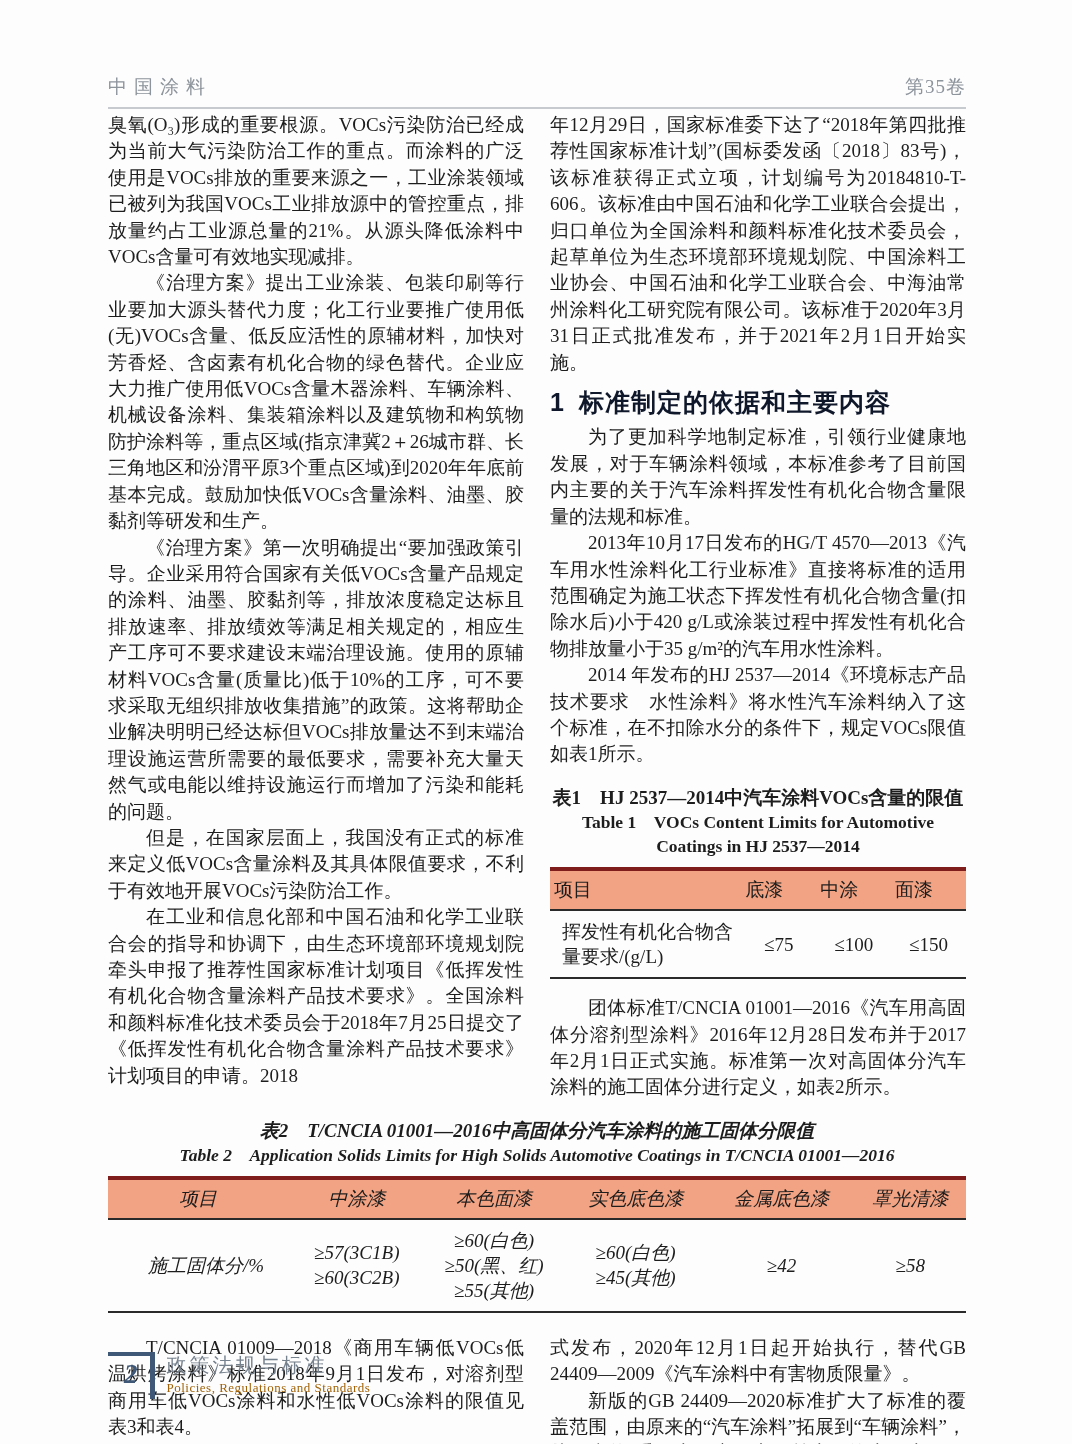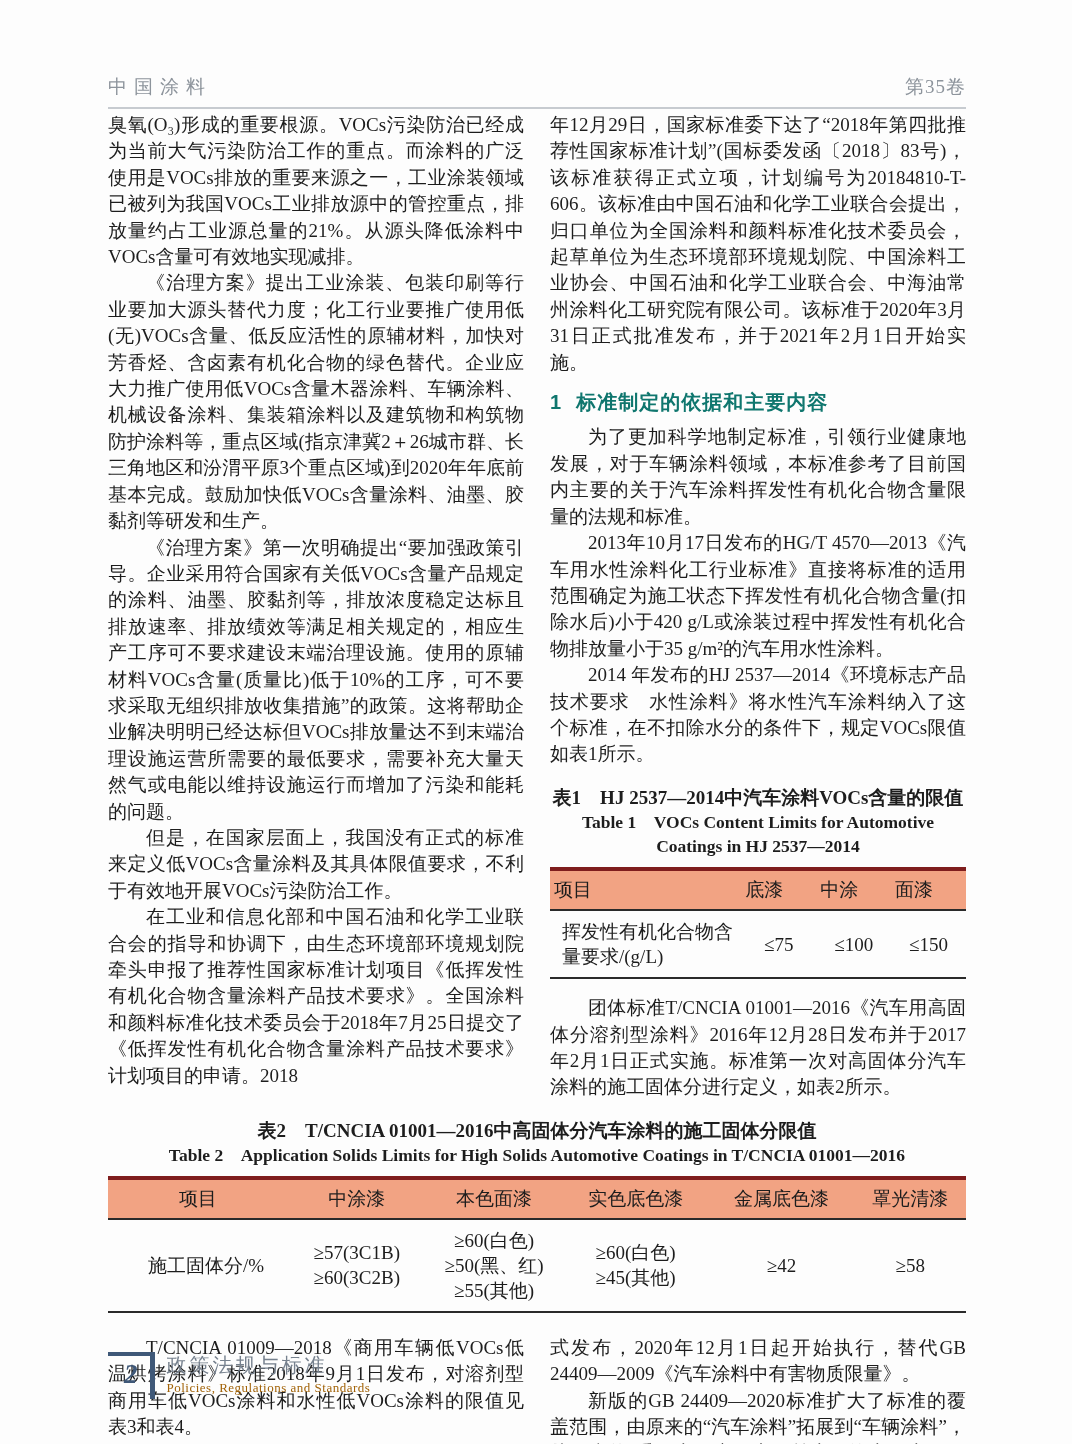--- a/index.html
+++ b/index.html
@@ -21,39 +21,39 @@
   .journal-volume{letter-spacing:1px;}
 
   
   .columns{display:flex;gap:26px;margin-top:3px;}
   .col{width:416px;font-size:19px;line-height:26.4px;text-align:justify;text-justify:inter-ideograph;}
   .col p{margin:0;}
   .indent{text-indent:2em;}
 
   .section-heading{
     font-family:"Liberation Sans","DejaVu Sans",sans-serif;
-    color:#0f766e;font-weight:bold;font-size:20px;
+    color:#0f172a;font-weight:bold;font-size:25px;
     margin:13px 0 9px 0;letter-spacing:1px;
   }
   .section-heading .num{margin-right:14px;}
 
   
   .cap-zh{text-align:center;font-weight:bold;font-size:19px;margin-top:18px;line-height:24px;}
   .cap-en{text-align:center;font-weight:bold;font-size:17.5px;line-height:24px;font-family:"Liberation Serif",serif;}
   table{border-collapse:collapse;width:100%;margin-top:9px;}
   .datatable{border-top:4px solid #7f1d1d;border-bottom:2px solid #2a2a2a;}
   .datatable th{
     background:#f2a383;font-weight:normal;font-size:19px;
     padding:6px 4px;border-bottom:2px solid #2a2a2a;
   }
   .datatable td{font-size:19px;padding:8px 4px;text-align:center;line-height:25px;}
   .datatable td.lbl{text-align:left;padding-left:12px;}
   .t1 th:nth-child(1){width:46%;}
   .t1 th:nth-child(2),.t1 th:nth-child(3),.t1 th:nth-child(4){width:18%;}
-  .table2-wrap{margin-top:10px;}
+  .table2-wrap{margin-top:10px;font-style:italic;}
   .t2 th:nth-child(1){width:21%;}
   .t2 th:nth-child(2){width:16%;}
   .t2 th:nth-child(3){width:16%;}
   .t2 th:nth-child(4){width:17%;}
   .t2 th:nth-child(5){width:17%;}
   .t2 th:nth-child(6){width:13%;}
   .t2 td.lbl{padding-left:40px;}
   .t2 td div{line-height:25px;}
 
   .bottom-columns{margin-top:22px;}

